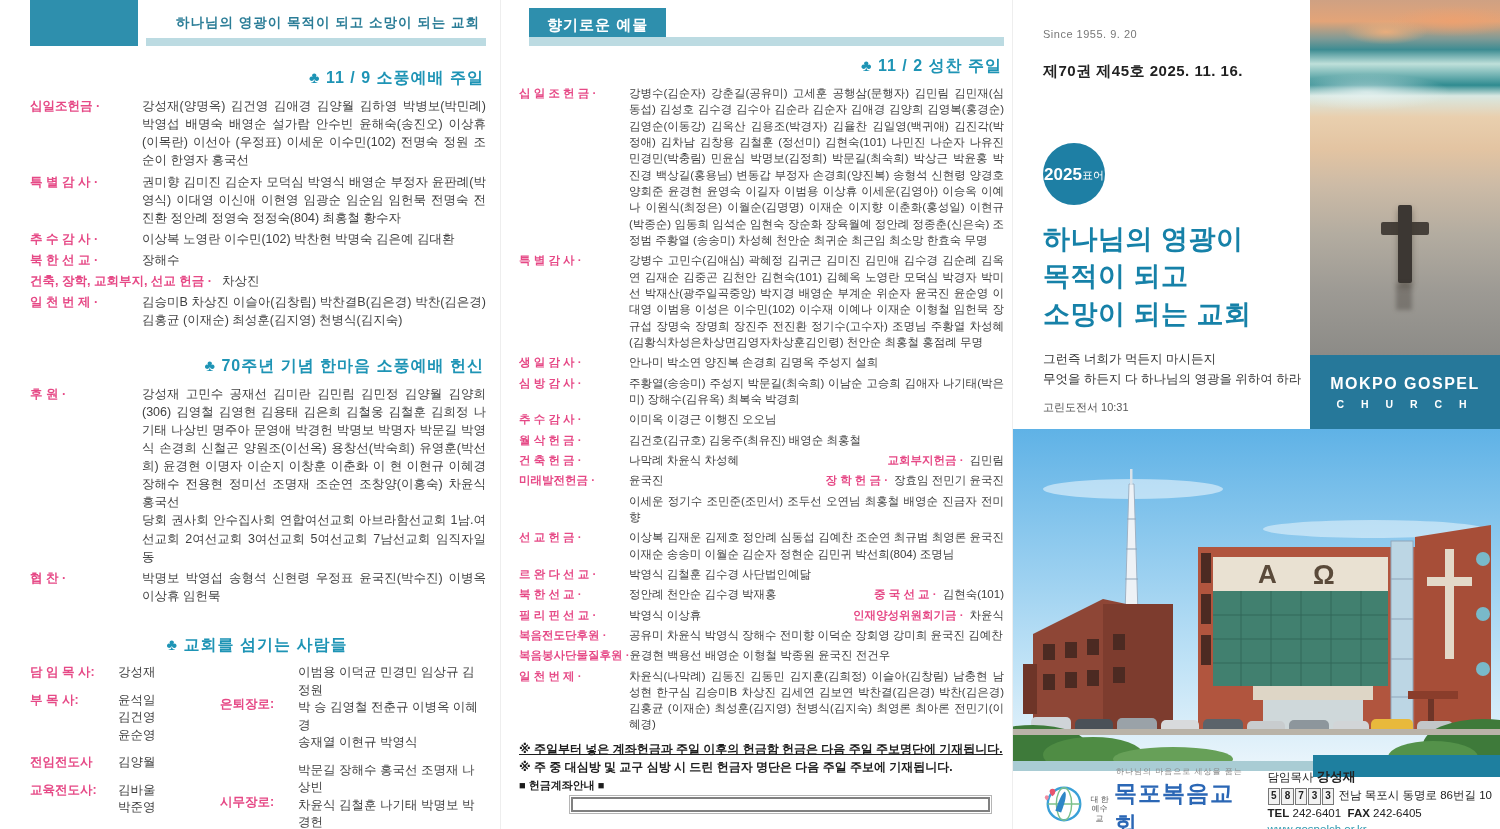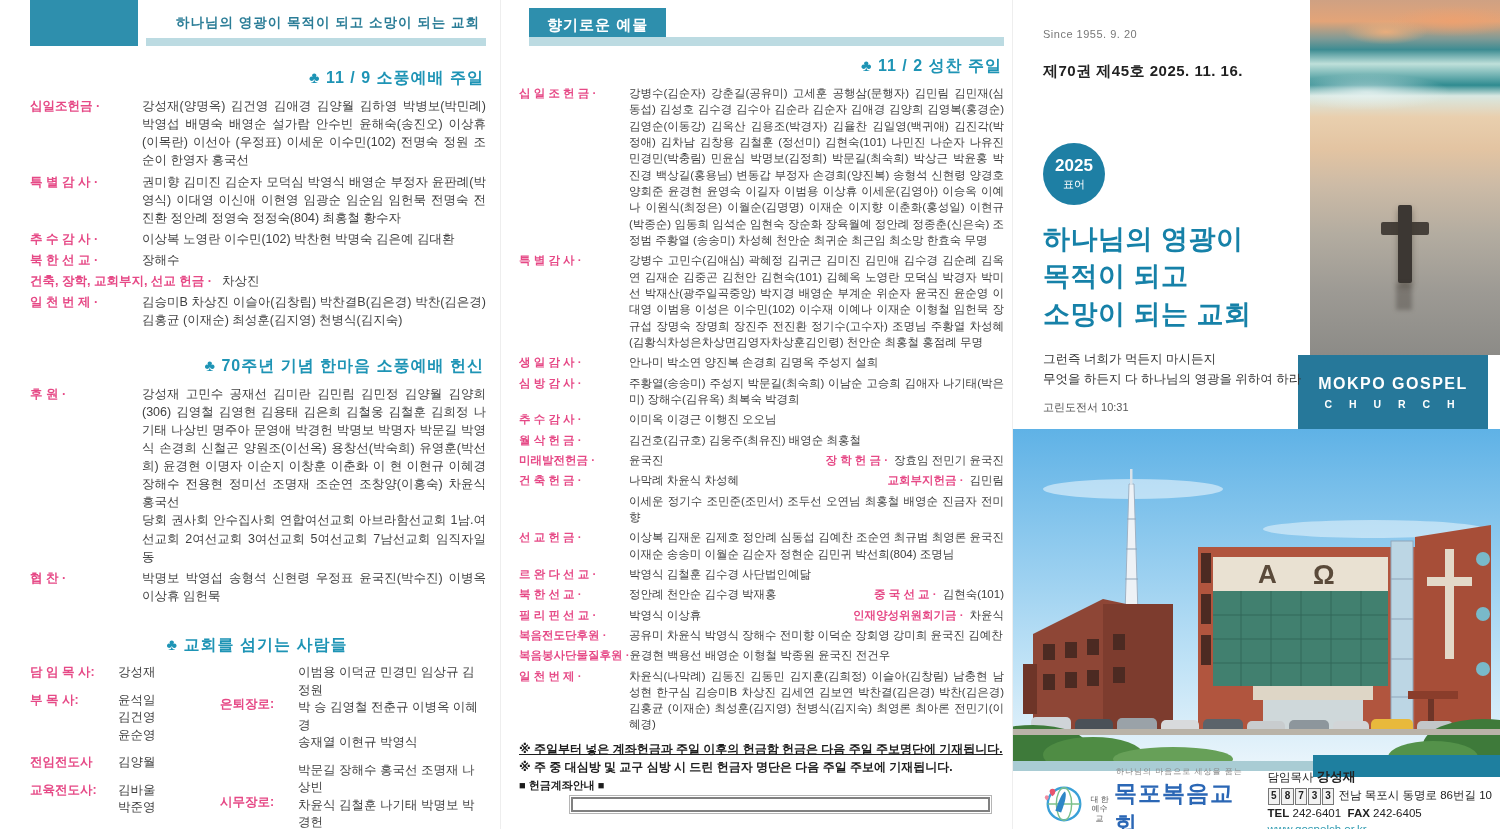--- a/index.html
+++ b/index.html
@@ -54,21 +54,21 @@
   
   .notices { margin-top:6px; font-size:12px; font-weight:bold; color:#1d1d1d; line-height:1.5; }
   .notice-u { text-decoration:underline; }
   .acct-title { font-size:11px; font-weight:800; color:#1d1d1d; margin-top:2px; }
   .acct-box { border:2px solid #808080; outline:1px solid #b5b5b5; outline-offset:1px; margin:4px 14px 4px 52px; padding:5px 10px 6px 26px; }
 
   
   .r-content { position:absolute; left:30px; top:28px; width:260px; }
   .r-since { font-size:11px; color:#777; letter-spacing:0.5px; }
   .r-issue { font-size:15px; color:#222; font-weight:600; margin-top:22px; letter-spacing:0.5px; }
-  .r-badge { margin-top:62px; width:62px; height:62px; border-radius:50%; background:#1e7fa4; color:#fff; display:flex; flex-direction:column; align-items:center; justify-content:center; }
+  .r-badge { margin-top:62px; width:62px; height:62px; border-radius:50%; background:#1e7fa4; color:#fff; display:flex; flex-direction:row; align-items:center; justify-content:center; }
   .r-badge .y { font-size:17px; font-weight:800; line-height:1; }
   .r-badge .t { font-size:11px; margin-top:3px; }
   .r-slogan { margin-top:16px; font-size:27px; font-weight:800; color:#1681a8; line-height:1.38; white-space:pre-line; letter-spacing:0.5px; }
   .r-verse { margin-top:16px; font-size:12.5px; color:#333; line-height:1.65; white-space:pre-line; }
   .r-ref { margin-top:10px; font-size:11px; color:#555; }
 
   .beach { position:absolute; right:0; top:0; width:190px; height:355px; overflow:hidden;
     background:
       radial-gradient(60px 18px at 40% 9%, rgba(244,176,122,.85), rgba(244,176,122,0) 70%),
       radial-gradient(90px 22px at 75% 6%, rgba(238,160,110,.8), rgba(238,160,110,0) 70%),
@@ -76,21 +76,21 @@
       linear-gradient(180deg,
         #cfa183 0%, #e3a478 6%, #7e9a96 11%, #3d8c92 14%,
         #bfe0da 18%, #2f8b90 24%, #d8e8e2 27%,
         #e9cfae 33%, #e3c4a2 42%, #cdbba6 52%,
         #b3aca0 66%, #9d9a94 82%, #8c8b87 100%);
   }
   .beach .cross-v { position:absolute; left:88px; top:205px; width:14px; height:78px; background:#3c3733; border-radius:2px; box-shadow:0 4px 6px rgba(60,50,40,.45); }
   .beach .cross-h { position:absolute; left:71px; top:222px; width:48px; height:13px; background:#46403a; border-radius:2px; }
   .beach .cross-refl { position:absolute; left:86px; top:284px; width:16px; height:26px; background:rgba(60,55,50,.35); filter:blur(2px); }
 
-  .band { position:absolute; right:12px; top:355px; width:190px; height:74px; background:#26789a; color:#fff; display:flex; flex-direction:column; align-items:center; justify-content:center; }
+  .band { position:absolute; right:0; top:355px; width:190px; height:74px; background:#26789a; color:#fff; display:flex; flex-direction:column; align-items:center; justify-content:center; }
   .band .b1 { font-size:16px; font-weight:800; letter-spacing:1.5px; }
   .band .b2 { font-size:10.5px; letter-spacing:7px; margin-top:5px; font-weight:600; }
 
   .church { position:absolute; left:0; top:429px; width:488px; height:332px; }
   .strip-light { position:absolute; left:0; top:761px; width:300px; height:10px; background:#a9ccd4; }
   .strip-dark  { position:absolute; left:300px; top:755px; width:188px; height:22px; background:#1e7f9f; }
 
   .r-footer { position:absolute; left:15px; top:777px; width:488px; height:52px; display:flex; align-items:center; padding-left:14px; }
   .logo-wrap { display:flex; align-items:center; }
   .logo-texts { margin-left:4px; }
@@ -253,31 +253,31 @@
 
         </div>
 
         <div class="orow">
           <span class="olabel">월 삭 헌 금 ·</span>
           <span class="oval">김건호(김규호) 김웅주(최유진) 배영순 최홍철</span>
 
         </div>
 
         <div class="orow">
+          <span class="olabel">건 축 헌 금 ·</span>
+          <span class="oval">나막례 차윤식 차성혜</span>
+          <span class="olabel2">교회부지헌금 ·</span>
+          <span class="oval2">김민림</span>
+        </div>
+
+        <div class="orow">
           <span class="olabel">미래발전헌금 ·</span>
           <span class="oval">윤국진</span>
           <span class="olabel2">장 학 헌 금 ·</span>
           <span class="oval2">장효임 전민기 윤국진</span>
-        </div>
-
-        <div class="orow">
-          <span class="olabel">건 축 헌 금 ·</span>
-          <span class="oval">나막례 차윤식 차성혜</span>
-          <span class="olabel2">교회부지헌금 ·</span>
-          <span class="oval2">김민림</span>
         </div>
 
         <div class="orow">
           <span class="olabel"></span>
           <span class="oval">이세운 정기수 조민준(조민서) 조두선 오연님 최홍철 배영순 진금자 전미향</span>
 
         </div>
 
         <div class="orow">
           <span class="olabel">선 교 헌 금 ·</span>

